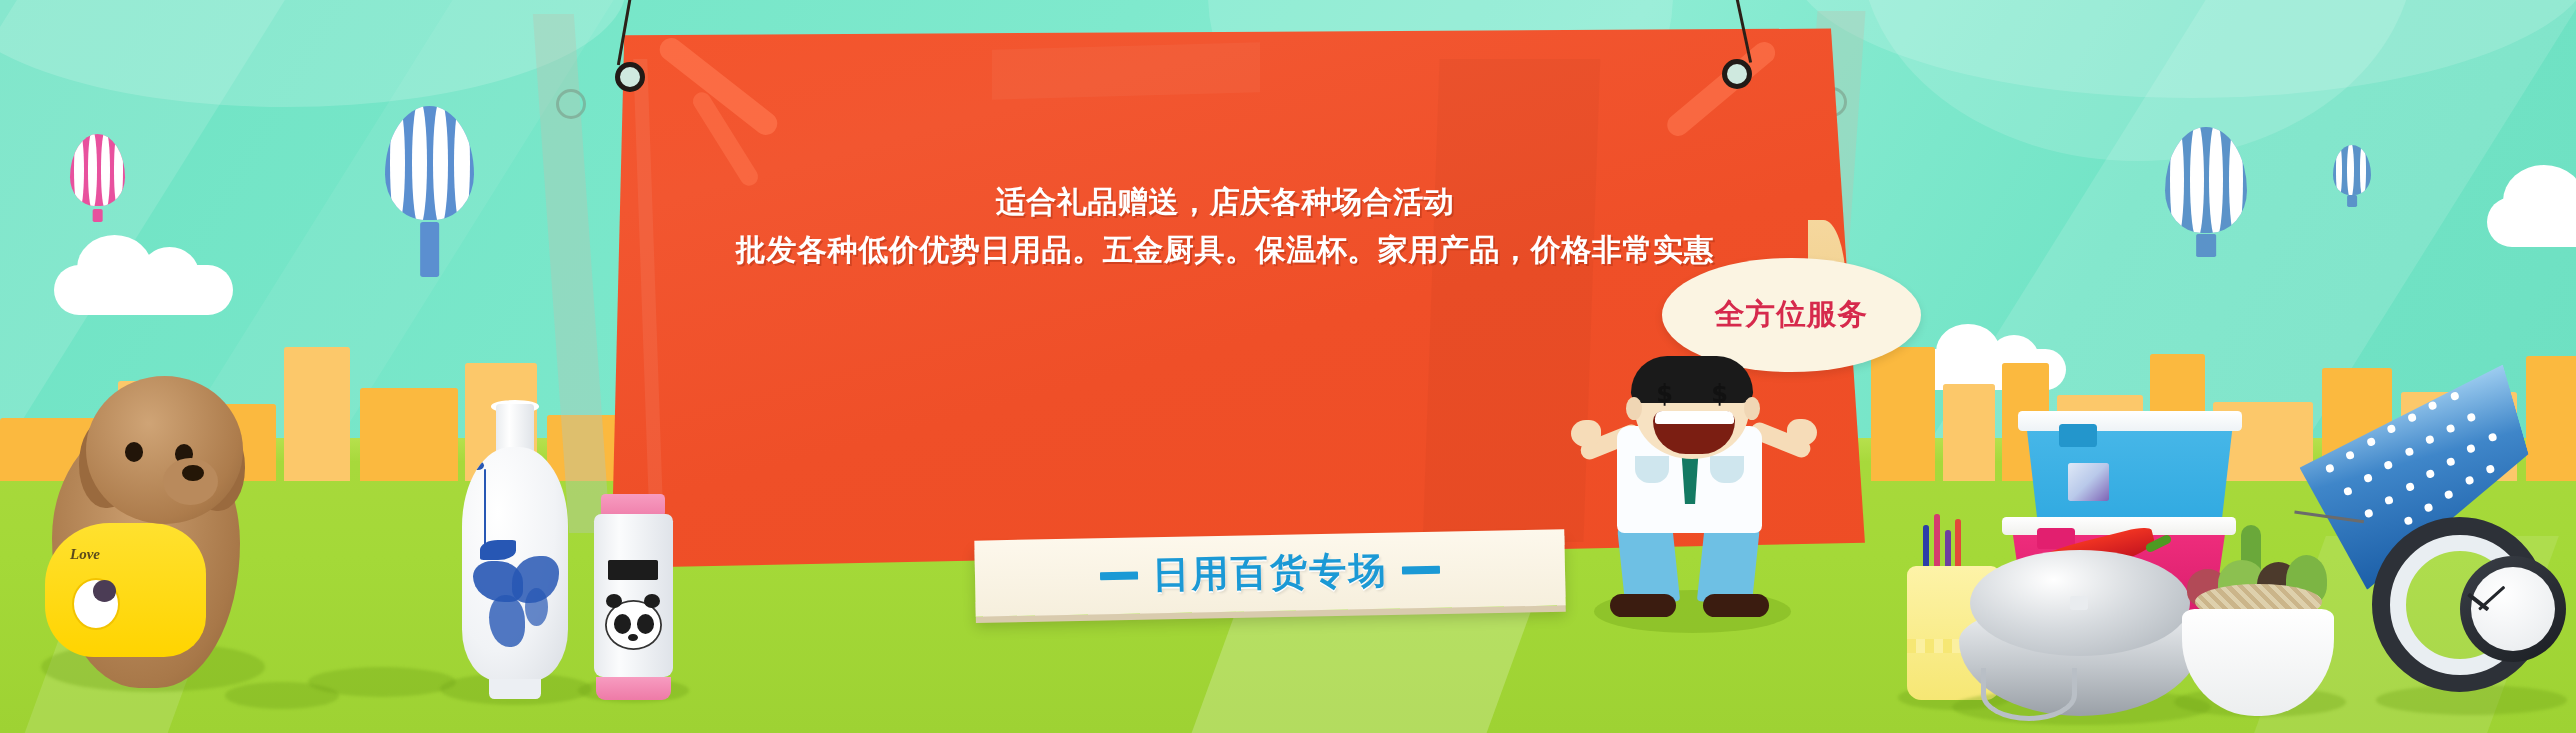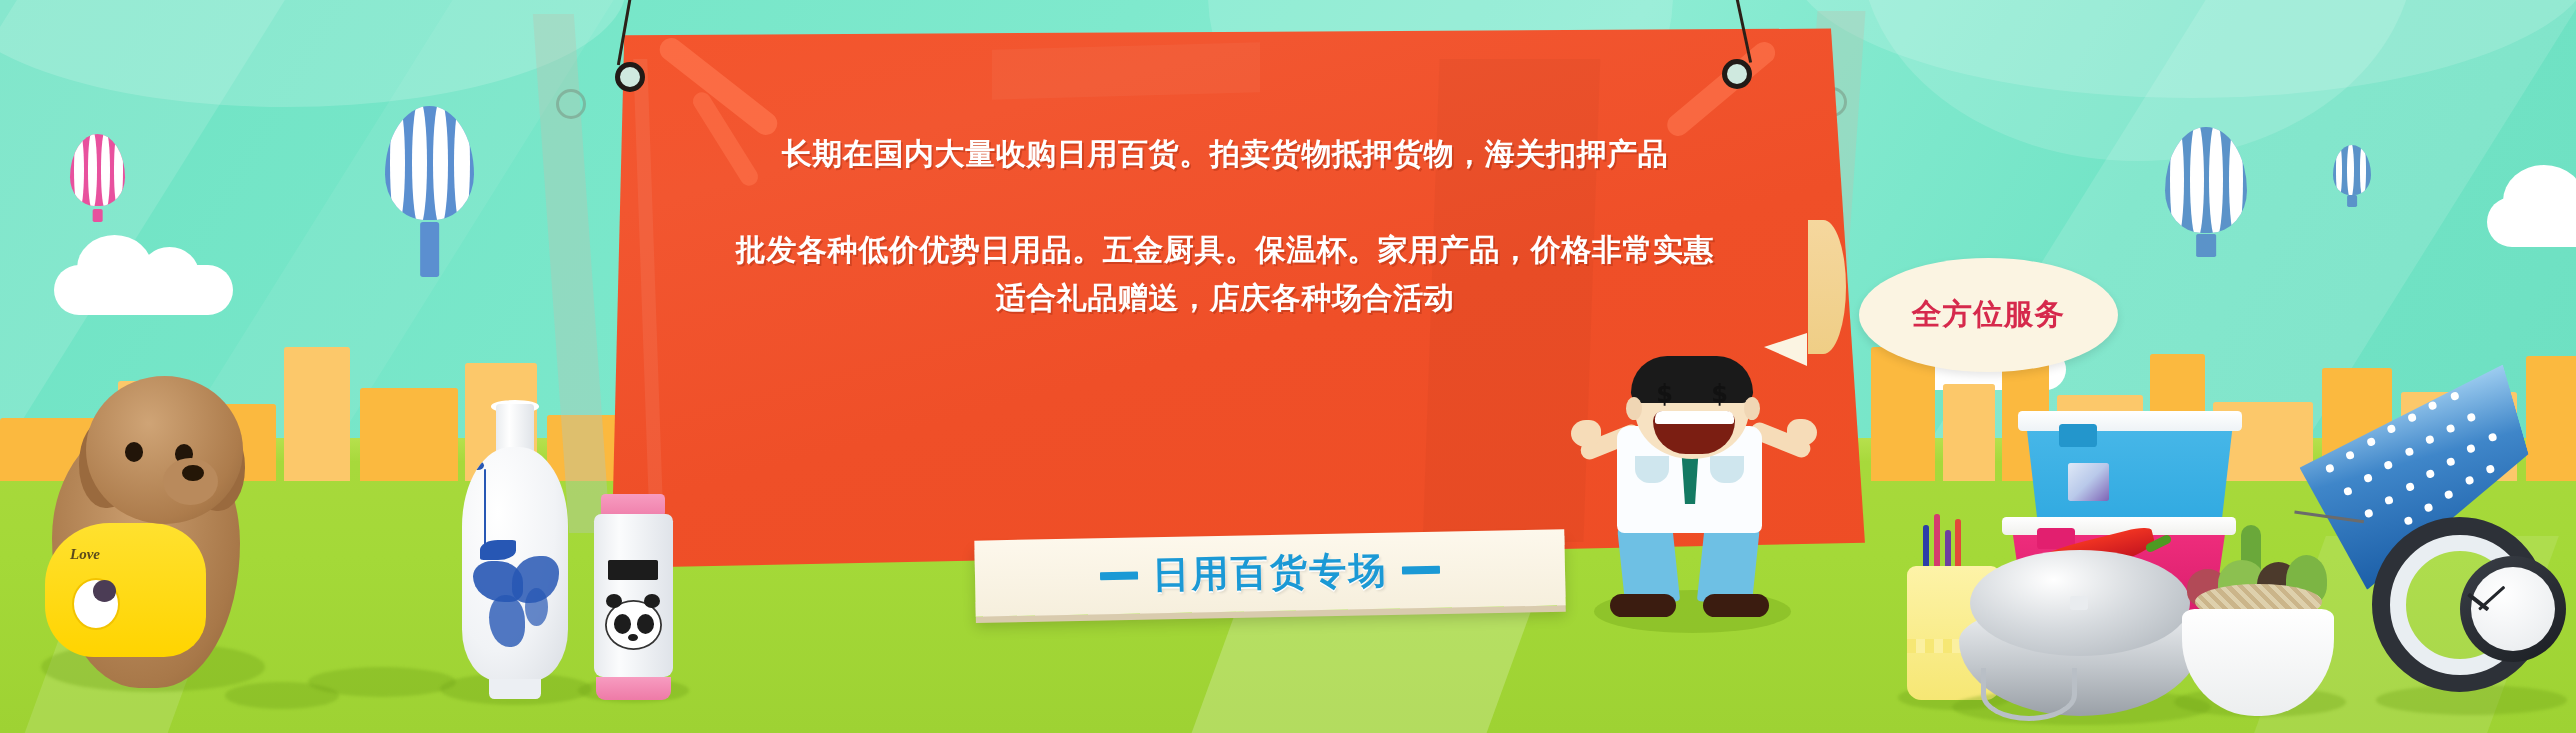--- a/index.html
+++ b/index.html
@@ -62,21 +62,21 @@
   #banner-text .gap{height:48px;}
 
   
   #badge{position:absolute;right:358px;top:0;background:#a9cdf2;
     border-radius:0 0 14.3px 14.3px;padding:12.5px 30px 16px;box-shadow:0 2.7px 0 rgba(120,160,205,.6);}
   #badge span{font-size:34px;font-weight:700;color:#141414;
     font-family:"DejaVu Serif","Liberation Serif",serif;letter-spacing:.06em;
     text-shadow:1.8px 1.8px 1.8px rgba(0,0,0,.25);}
 
   
-  #bubble{position:absolute;left:1859px;top:258px;width:259px;height:114px;
+  #bubble{position:absolute;left:1662px;top:258px;width:259px;height:114px;
     background:#fbf4e2;border-radius:50%;box-shadow:0 3.6px 9px rgba(0,0,0,.10);
     display:flex;align-items:center;justify-content:center;}
   #bubble span{font-size:29.5px;font-weight:700;color:#d6294c;letter-spacing:.04em;
     font-family:"DejaVu Serif","Liberation Serif",serif;}
   #bubble-tail{position:absolute;left:1764px;top:333px;width:0;height:0;
     border-top:14.3px solid transparent;border-bottom:19.7px solid transparent;border-right:43px solid #fbf4e2;}
 
   
   #sign{position:absolute;left:975px;top:535px;width:590px;height:76px;
     transform:rotate(-1.1deg);}
@@ -332,24 +332,23 @@
 
     <div class="banner-curl" style="right:32px;top:197px;"></div>
 
     <div class="rope" style="left:57px;top:-27px;height:70px;transform:rotate(10deg);"></div>
     <div class="grommet" style="left:43px;top:39px;"></div>
     <div class="rope" style="left:1163px;top:-27px;height:68px;transform:rotate(-12deg);"></div>
     <div class="grommet" style="left:1150px;top:36px;"></div>
     <div class="grommet" style="left:36px;top:497px;"></div>
 
     <div id="banner-text">
-      <div class="ln">长期在国内大量收购日用百货。拍卖货物抵押货物，海关扣押产品</div>
       <div class="gap"></div>
+      <div class="ln">适合礼品赠送，店庆各种场合活动</div>
       <div class="ln">批发各种低价优势日用品。五金厨具。保温杯。家用产品，价格非常实惠</div>
-      <div class="ln">适合礼品赠送，店庆各种场合活动</div>
     </div>
   </div>
 
 
   <div id="bubble-tail"></div>
   <div id="bubble">
     <span>全方位服务</span>
   </div>
 
   <div id="man">

